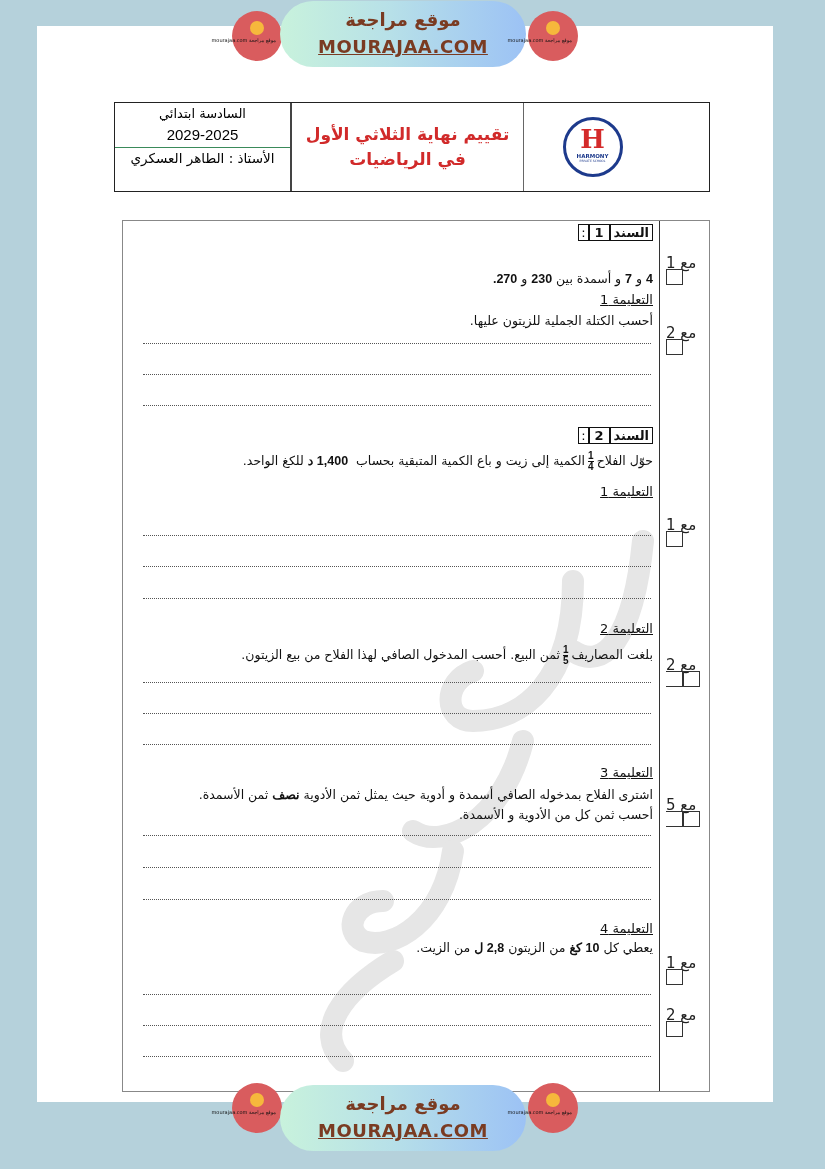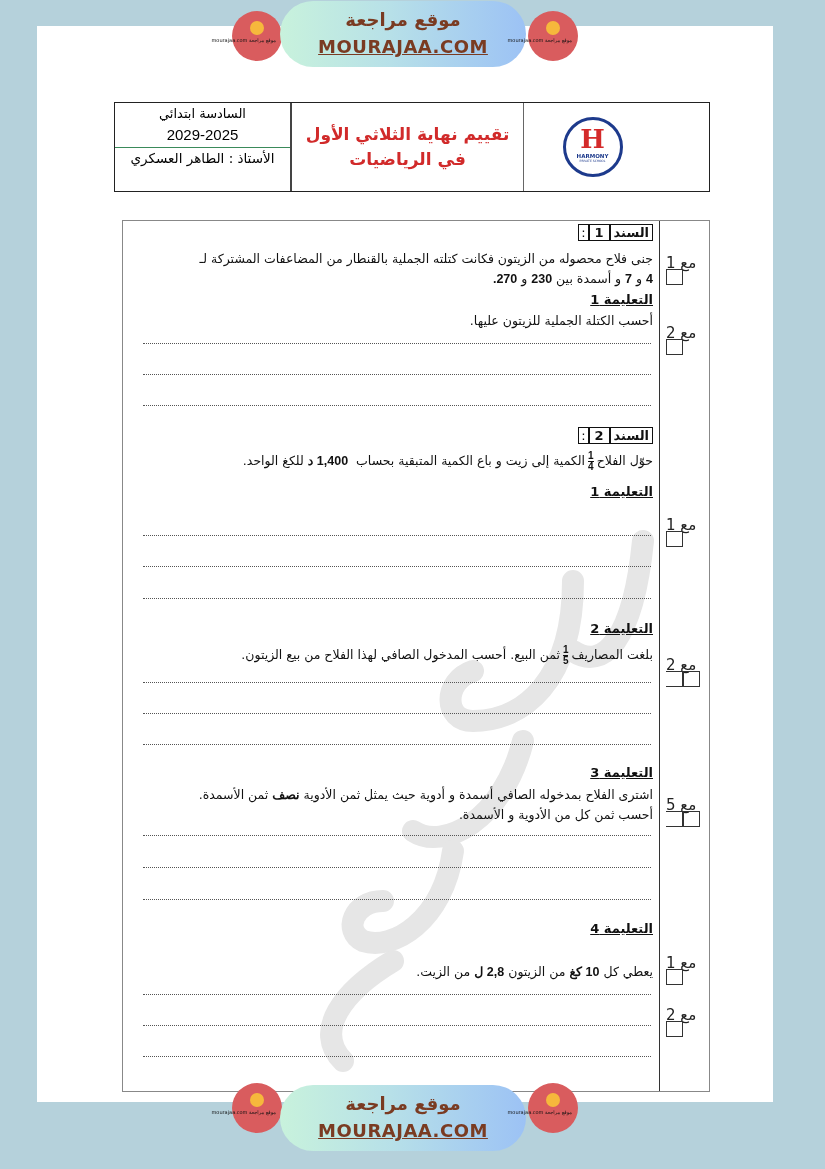--- a/index.html
+++ b/index.html
@@ -59,21 +59,21 @@
   .content { position:absolute; left:0; top:0; width:537px; height:100%; border-right:1.5px solid #333; box-sizing:border-box; }
   .marks { position:absolute; left:537px; top:0; right:0; height:100%; }
   .txt {
     position:absolute; right:6px; direction:rtl; text-align:right;
     font-family:"DejaVu Sans", sans-serif; font-size:12.5px; color:#111; white-space:nowrap;
   }
   .sanad { font-size:13px; }
   .sanad .boxed { display:inline-block; border:1.5px solid #111; padding:0 3px; font-weight:bold; }
   .sanad .num { display:inline-block; border:1.5px solid #111; padding:0 5px; font-weight:bold; }
   .sanad .col { display:inline-block; border:1px solid #111; padding:0 2px; }
-  .taalima { font-weight:bold; text-decoration:underline; font-size:13px; }
+  .taalima { font-weight:normal; text-decoration:underline; font-size:13px; }
   .b { font-weight:bold; font-family:"Liberation Sans", sans-serif; }
   .frac { display:inline-block; vertical-align:middle; text-align:center; font-family:"Liberation Sans", sans-serif; font-weight:bold; font-size:10px; line-height:10px; margin:0 3px; }
   .frac span { display:block; }
   .frac .top { border-bottom:1px solid #111; }
   .dots { position:absolute; left:20px; width:508px; border-top:1.5px dotted #555; }
   .mk { position:absolute; width:40px; text-align:left; font-size:15px; color:#222; direction:rtl; }
   .mk .lbl { display:block; line-height:12px; }
   .mk .box { display:inline-block; width:17px; height:16px; border:1px solid #333; box-sizing:border-box; }
   .mk .dbl { display:inline-flex; }
   .mk .dbl .box + .box { border-left:none; }
@@ -130,21 +130,20 @@
       <path d="M180 330 C 170 400, 120 430, 90 420 C 70 410, 80 380, 110 380"></path>
       <path d="M120 440 C 70 470, 40 510, 70 540"></path>
     </g>
   </svg>
 
   <div class="content">
 
     <div class="txt sanad" style="top:3px;">
       <span class="boxed">السند</span><span class="num">1</span><span class="col">:</span>
     </div>
-    <div class="txt" style="top:30px;">جنى فلاح محصوله من الزيتون فكانت كتلته الجملية بالقنطار من المضاعفات المشتركة لـ</div>
     <div class="txt" style="top:50px;"><span class="b">4</span><span> و </span><span class="b">7</span><span> و أسمدة بين </span><span class="b">230</span><span> و </span><span class="b">270.</span></div>
     <div class="txt taalima" style="top:71px;">التعليمة 1</div>
     <div class="txt" style="top:92px;">أحسب الكتلة الجملية للزيتون عليها.</div>
     <div class="dots" style="top:122px;"></div>
     <div class="dots" style="top:153px;"></div>
     <div class="dots" style="top:184px;"></div>
 
     <div class="txt sanad" style="top:206px;">
       <span class="boxed">السند</span><span class="num">2</span><span class="col">:</span>
     </div>
@@ -161,21 +160,21 @@
     <div class="dots" style="top:523px;"></div>
 
     <div class="txt taalima" style="top:544px;">التعليمة 3</div>
     <div class="txt" style="top:566px;"><span>اشترى الفلاح بمدخوله الصافي أسمدة و أدوية حيث يمثل ثمن الأدوية</span> <span class="b">نصف</span> <span>ثمن الأسمدة.</span></div>
     <div class="txt" style="top:586px;">أحسب ثمن كل من الأدوية و الأسمدة.</div>
     <div class="dots" style="top:614px;"></div>
     <div class="dots" style="top:646px;"></div>
     <div class="dots" style="top:678px;"></div>
 
     <div class="txt taalima" style="top:700px;">التعليمة 4</div>
-    <div class="txt" style="top:743px;margin-left:47px;"><span>يعطي كل</span> <span class="b">10 كغ</span> <span>من الزيتون</span> <span class="b">2,8 ل</span> <span>من الزيت.</span></div>
+    <div class="txt" style="top:719px;margin-left:47px;"><span>يعطي كل</span> <span class="b">10 كغ</span> <span>من الزيتون</span> <span class="b">2,8 ل</span> <span>من الزيت.</span></div>
     <div class="dots" style="top:773px;"></div>
     <div class="dots" style="top:804px;"></div>
     <div class="dots" style="top:835px;"></div>
   </div>
 
   <div class="marks">
     <div class="mk" style="left:6px;top:36px;">
       <span class="lbl">مع 1</span>
       <span class="box"></span>
     </div>

